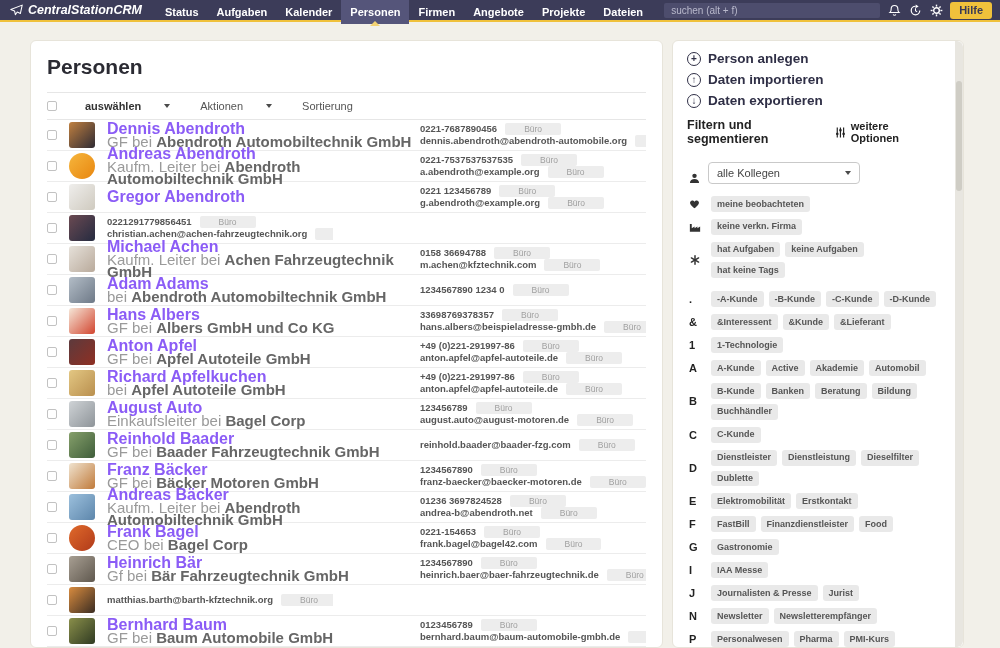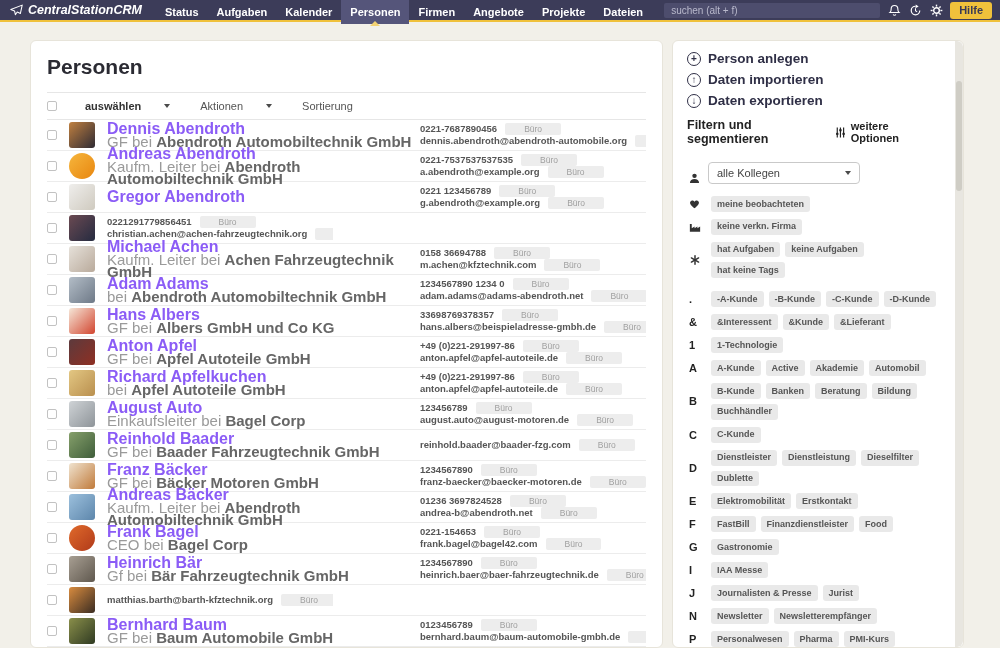--- a/index.html
+++ b/index.html
@@ -230,21 +230,20 @@
     <span class="avatar" style="background: linear-gradient(135deg, rgb(179, 189, 199), rgb(110, 121, 135));"></span>
     <div class="pinfo">
       <div class="pname">Adam Adams</div>
       <div class="prole">
         <span class="rp">bei </span>
         <span class="rc">Abendroth Automobiltechnik GmbH</span>
       </div>
     </div>
     <div class="pcontact">
             <div class="contact-line"><span class="cval">1234567890 1234 0</span><span class="badge">Büro</span></div>
-            <div class="contact-line"><span class="cval">adam.adams@adams-abendroth.net</span><span class="badge">Büro</span></div>
           </div>
   </div>
 
   <div class="person-row">
     <span class="cb"></span>
     <span class="avatar" style="background: linear-gradient(135deg, rgb(246, 231, 216), rgb(210, 69, 47));"></span>
     <div class="pinfo">
       <div class="pname">Hans Albers</div>
       <div class="prole">
         <span class="rp">GF bei </span>

